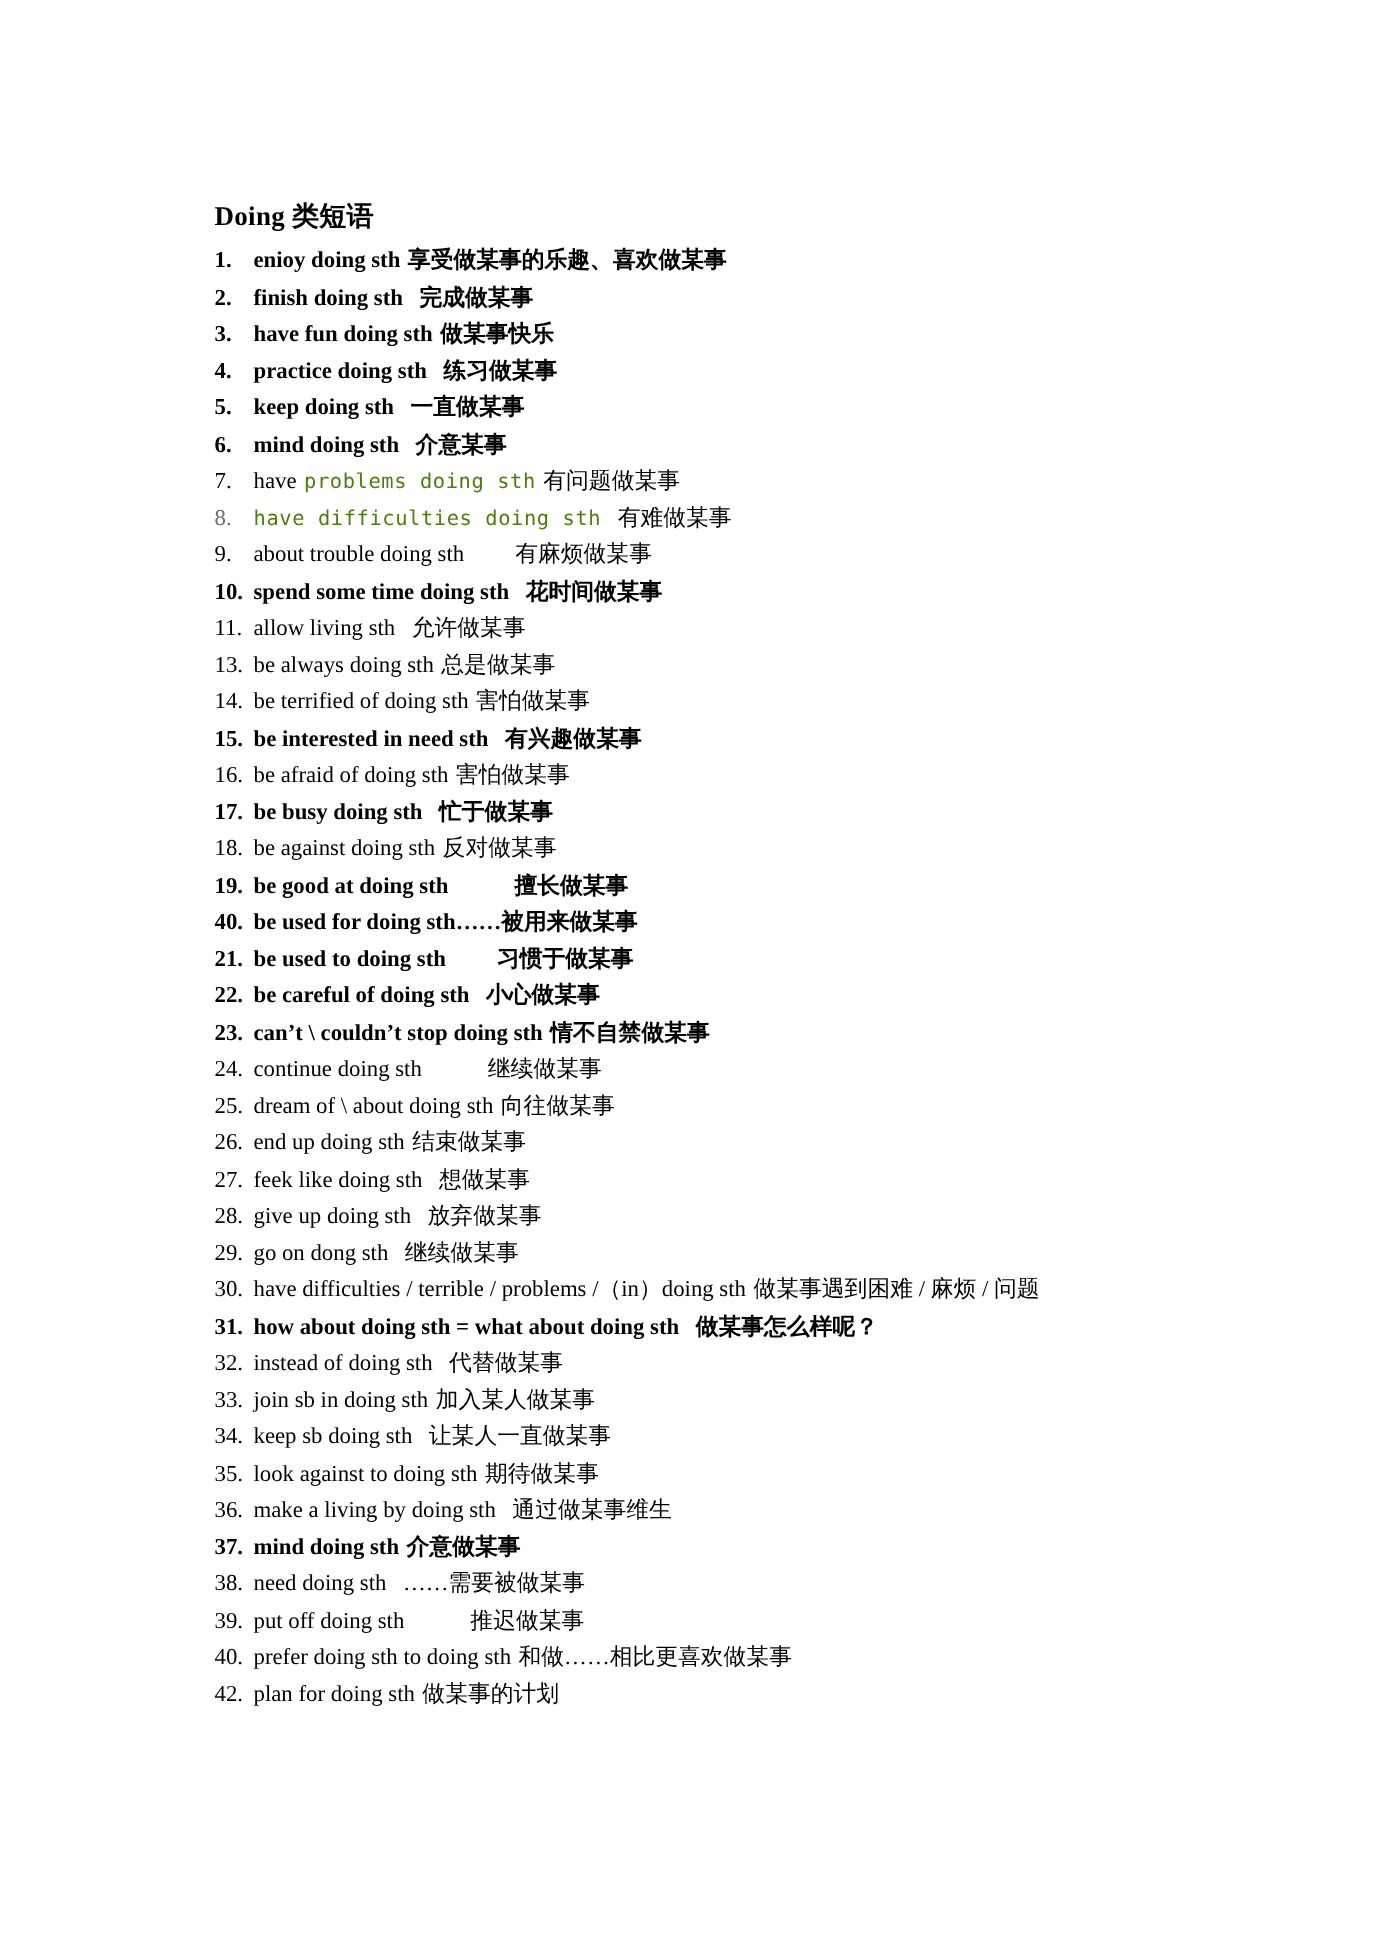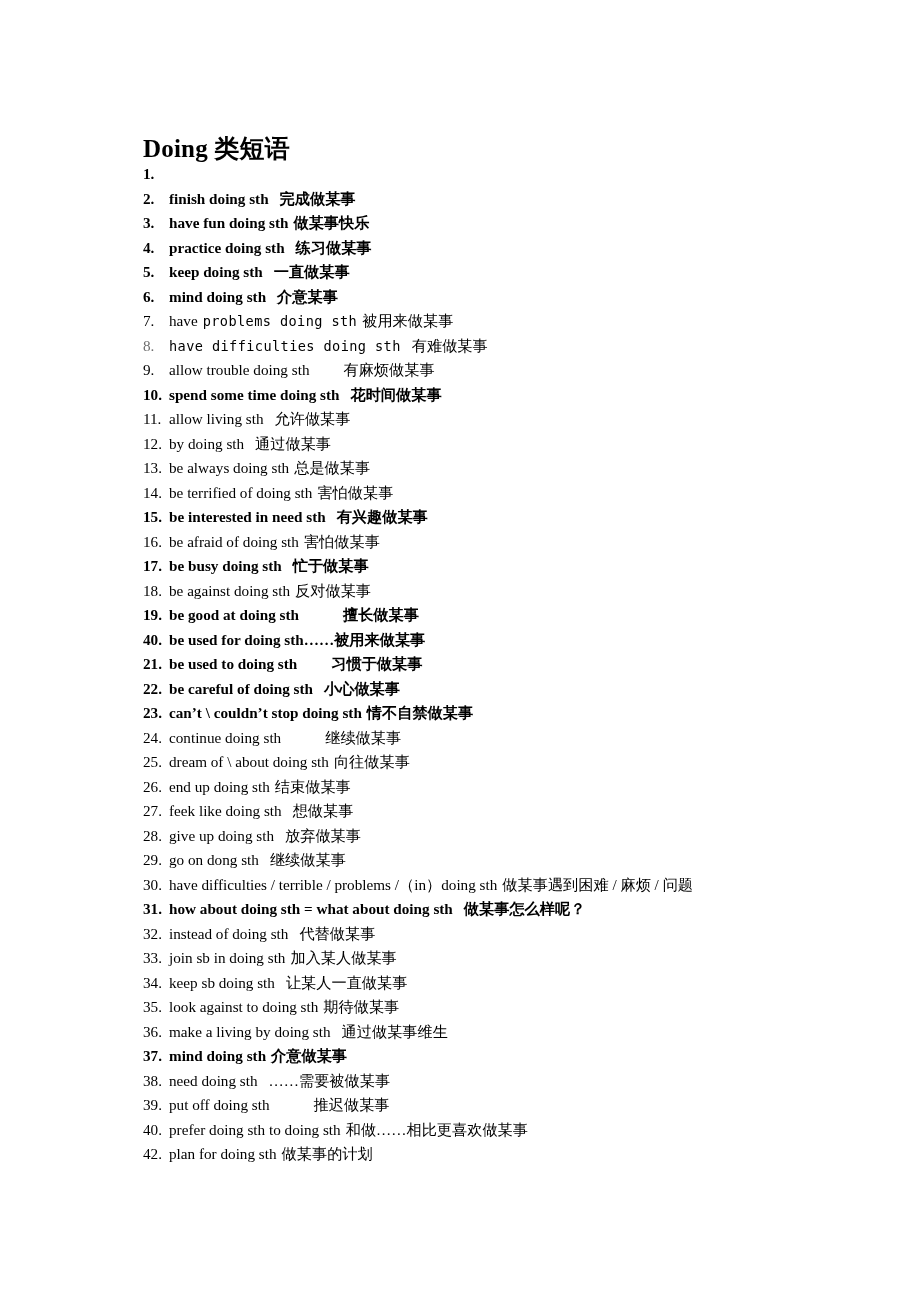--- a/index.html
+++ b/index.html
@@ -23,21 +23,21 @@
     top: 0;
     width: 920px;
     height: 1302px;
     background: #ffffff;
   }
 
   #doc-title {
     position: absolute;
     left: 143px;
     top: 120px;
-    font-size: 25px;
+    font-size: 18px;
     font-weight: bold;
     letter-spacing: 0.2px;
     line-height: 24px;
     white-space: nowrap;
   }
 
   #phrase-list {
     position: absolute;
     left: 143px;
     top: 162px;
@@ -75,38 +75,39 @@
 
   .en { font-family: "Liberation Serif", "DejaVu Serif", serif; }
   .cn { font-family: "Liberation Serif", "DejaVu Serif", serif; }
 
   .mono {
     font-family: "DejaVu Sans Mono", "Liberation Mono", monospace;
     font-size: 13.6px;
     letter-spacing: 0.4px;
   }
 
-  .gray { color: #000000; }
+  .gray { color: #4d7c0f; }
   .gray-row .row-num { color: #6e6e6e; }
 
   .sp1 { display: inline-block; width: 5px; }
   .sp2 { display: inline-block; width: 11px; }
   .sp3 { display: inline-block; width: 34px; }
   .sp4 { display: inline-block; width: 44px; }
 </style>
 </head>
 <body>
 
 <div id="page">
 
   <h1 id="doc-title">Doing 类短语</h1>
 
   <ol id="phrase-list">
       <li class="phrase-row bold">
         <span class="row-num">1.</span>
+        <span class="row-body"><span class="en">enioy doing sth</span><span class="sp1"></span><span class="cn">享受做某事的乐趣、喜欢做某事</span></span>
       </li>
       <li class="phrase-row bold">
         <span class="row-num">2.</span>
         <span class="row-body"><span class="en">finish doing sth</span><span class="sp2"></span><span class="cn">完成做某事</span></span>
       </li>
       <li class="phrase-row bold">
         <span class="row-num">3.</span>
         <span class="row-body"><span class="en">have fun doing sth</span><span class="sp1"></span><span class="cn">做某事快乐</span></span>
       </li>
       <li class="phrase-row bold">
@@ -116,43 +117,39 @@
       <li class="phrase-row bold">
         <span class="row-num">5.</span>
         <span class="row-body"><span class="en">keep doing sth</span><span class="sp2"></span><span class="cn">一直做某事</span></span>
       </li>
       <li class="phrase-row bold">
         <span class="row-num">6.</span>
         <span class="row-body"><span class="en">mind doing sth</span><span class="sp2"></span><span class="cn">介意某事</span></span>
       </li>
       <li class="phrase-row">
         <span class="row-num">7.</span>
-        <span class="row-body"><span class="en">have</span><span class="sp1"></span><span class="mono gray">problems doing sth</span><span class="sp1"></span><span class="cn">被用来做某事</span></span>
+        <span class="row-body"><span class="en">have</span><span class="sp1"></span><span class="mono gray">problems doing sth</span><span class="sp1"></span><span class="cn">有问题做某事</span></span>
       </li>
       <li class="phrase-row gray-row">
         <span class="row-num">8.</span>
         <span class="row-body"><span class="mono gray">have difficulties doing sth</span><span class="sp2"></span><span class="cn">有难做某事</span></span>
       </li>
       <li class="phrase-row">
         <span class="row-num">9.</span>
-        <span class="row-body"><span class="en">allow trouble doing sth</span><span class="sp3"></span><span class="cn">有麻烦做某事</span></span>
+        <span class="row-body"><span class="en">about trouble doing sth</span><span class="sp3"></span><span class="cn">有麻烦做某事</span></span>
       </li>
       <li class="phrase-row bold">
         <span class="row-num">10.</span>
         <span class="row-body"><span class="en">spend some time doing sth</span><span class="sp2"></span><span class="cn">花时间做某事</span></span>
       </li>
       <li class="phrase-row">
         <span class="row-num">11.</span>
         <span class="row-body"><span class="en">allow living sth</span><span class="sp2"></span><span class="cn">允许做某事</span></span>
       </li>
       <li class="phrase-row">
-        <span class="row-num">12.</span>
-        <span class="row-body"><span class="en">by doing sth</span><span class="sp2"></span><span class="cn">通过做某事</span></span>
-      </li>
-      <li class="phrase-row">
         <span class="row-num">13.</span>
         <span class="row-body"><span class="en">be always doing sth</span><span class="sp1"></span><span class="cn">总是做某事</span></span>
       </li>
       <li class="phrase-row">
         <span class="row-num">14.</span>
         <span class="row-body"><span class="en">be terrified of doing sth</span><span class="sp1"></span><span class="cn">害怕做某事</span></span>
       </li>
       <li class="phrase-row bold">
         <span class="row-num">15.</span>
         <span class="row-body"><span class="en">be interested in need sth</span><span class="sp2"></span><span class="cn">有兴趣做某事</span></span>

